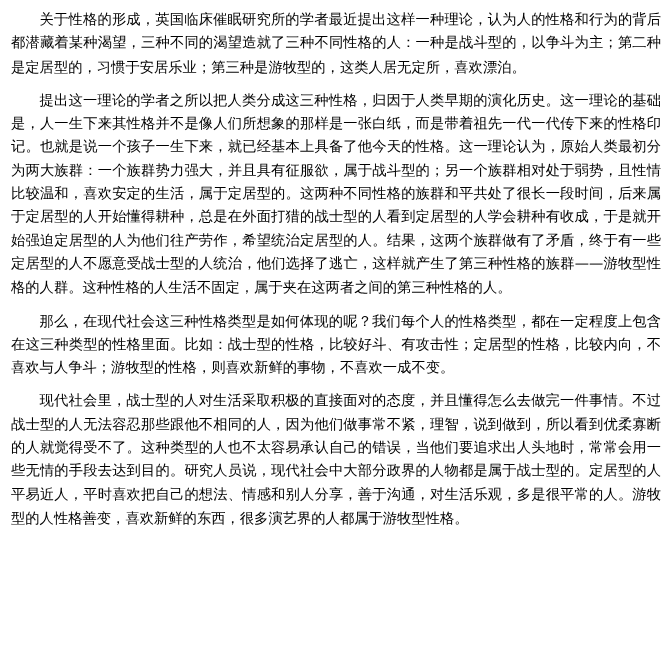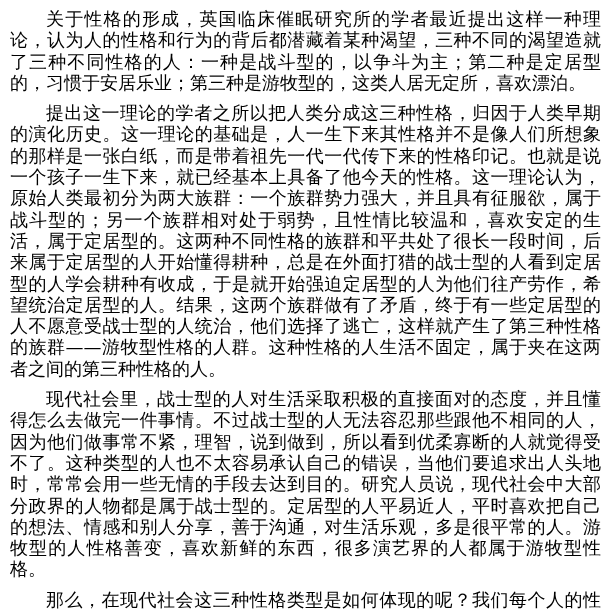--- a/index.html
+++ b/index.html
@@ -19,35 +19,35 @@
     box-sizing: border-box;
     padding: 8px 10px 0 10px;
     overflow: hidden;
   }
   .article {
     width: 100%;
   }
   .para {
     margin: 0 0 0 0;
     text-indent: 2em;
-    font-size: 18px;
+    font-size: 13px;
     line-height: 21.3px;
     text-align: justify;
     text-justify: inter-ideograph;
     letter-spacing: 0px;
     word-break: break-all;
     color: #000000;
   }
   .para + .para {
     margin-top: 9px;
   }
 </style>
 </head>
 <body>
 
 <div class="page">
   <div class="article">
     <p class="para">关于性格的形成，英国临床催眠研究所的学者最近提出这样一种理论，认为人的性格和行为的背后都潜藏着某种渴望，三种不同的渴望造就了三种不同性格的人：一种是战斗型的，以争斗为主；第二种是定居型的，习惯于安居乐业；第三种是游牧型的，这类人居无定所，喜欢漂泊。</p>
     <p class="para">提出这一理论的学者之所以把人类分成这三种性格，归因于人类早期的演化历史。这一理论的基础是，人一生下来其性格并不是像人们所想象的那样是一张白纸，而是带着祖先一代一代传下来的性格印记。也就是说一个孩子一生下来，就已经基本上具备了他今天的性格。这一理论认为，原始人类最初分为两大族群：一个族群势力强大，并且具有征服欲，属于战斗型的；另一个族群相对处于弱势，且性情比较温和，喜欢安定的生活，属于定居型的。这两种不同性格的族群和平共处了很长一段时间，后来属于定居型的人开始懂得耕种，总是在外面打猎的战士型的人看到定居型的人学会耕种有收成，于是就开始强迫定居型的人为他们往产劳作，希望统治定居型的人。结果，这两个族群做有了矛盾，终于有一些定居型的人不愿意受战士型的人统治，他们选择了逃亡，这样就产生了第三种性格的族群——游牧型性格的人群。这种性格的人生活不固定，属于夹在这两者之间的第三种性格的人。</p>
+    <p class="para">那么，在现代社会这三种性格类型是如何体现的呢？我们每个人的性格类型，都在一定程度上包含在这三种类型的性格里面。比如：战士型的性格，比较好斗、有攻击性；定居型的性格，比较内向，不喜欢与人争斗；游牧型的性格，则喜欢新鲜的事物，不喜欢一成不变。</p>
     <p class="para">现代社会里，战士型的人对生活采取积极的直接面对的态度，并且懂得怎么去做完一件事情。不过战士型的人无法容忍那些跟他不相同的人，因为他们做事常不紧，理智，说到做到，所以看到优柔寡断的人就觉得受不了。这种类型的人也不太容易承认自己的错误，当他们要追求出人头地时，常常会用一些无情的手段去达到目的。研究人员说，现代社会中大部分政界的人物都是属于战士型的。定居型的人平易近人，平时喜欢把自己的想法、情感和别人分享，善于沟通，对生活乐观，多是很平常的人。游牧型的人性格善变，喜欢新鲜的东西，很多演艺界的人都属于游牧型性格。</p>
-    <p class="para">那么，在现代社会这三种性格类型是如何体现的呢？我们每个人的性格类型，都在一定程度上包含在这三种类型的性格里面。比如：战士型的性格，比较好斗、有攻击性；定居型的性格，比较内向，不喜欢与人争斗；游牧型的性格，则喜欢新鲜的事物，不喜欢一成不变。</p>
   </div>
 </div>
 
 </body></html>

